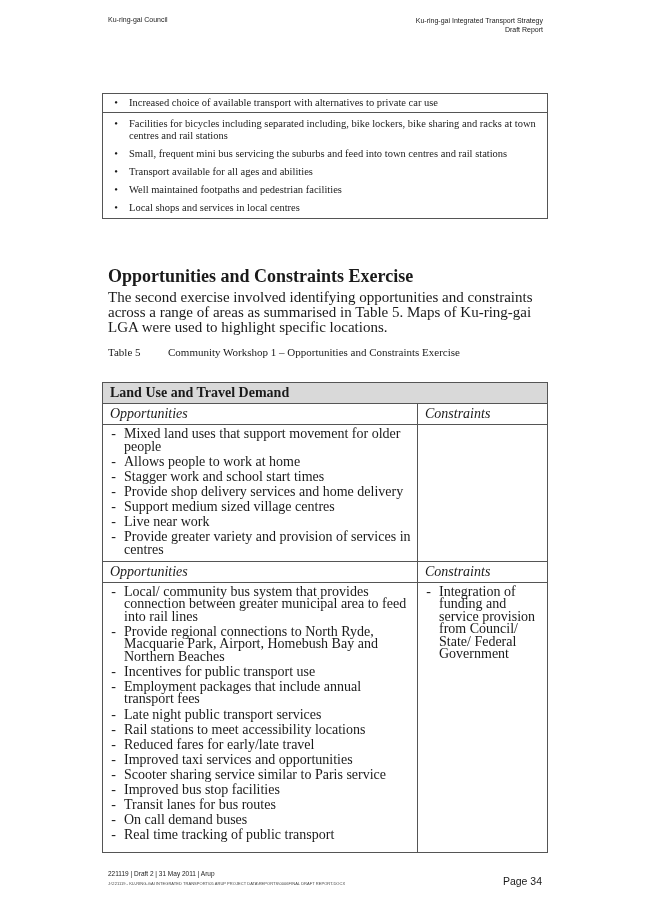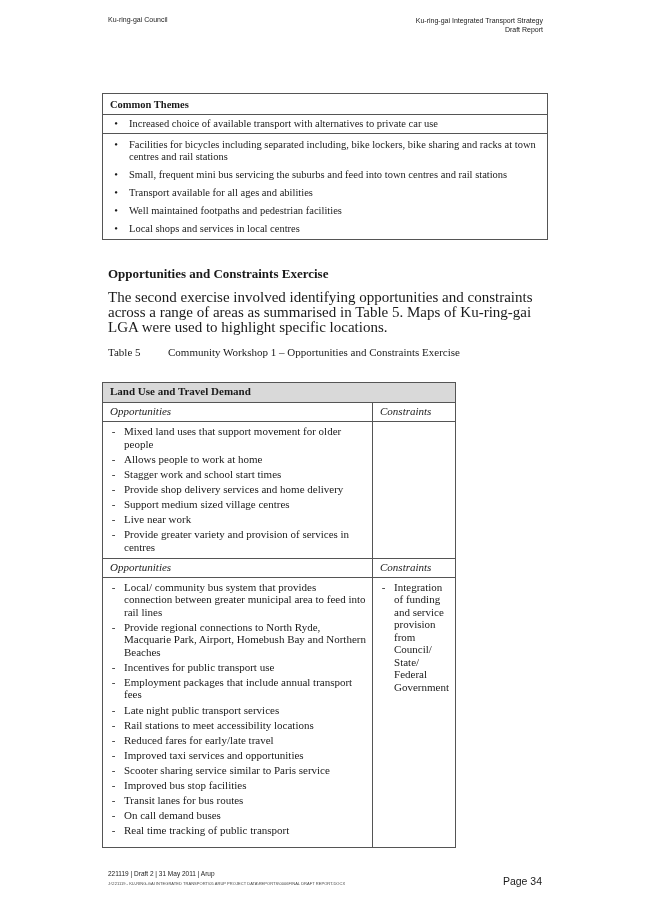--- a/index.html
+++ b/index.html
@@ -11,26 +11,26 @@
   .hdr-right { position: absolute; right: 106px; top: 16px; font-size: 7px; text-align: right; line-height: 9px; }
 
   table { border-collapse: collapse; }
   .themes { position: absolute; left: 102px; top: 93px; width: 446px; font-size: 10.5px; }
   .themes td { border: 1px solid #555; padding: 0; }
   .themes .th { font-weight: bold; padding: 3px 7px; height: 14px; }
   .themes .li { display: flex; padding: 2px 0 2px 0; line-height: 12px; }
   .themes .bul { width: 26px; text-align: center; flex: none; }
   .themes .txt { flex: 1; padding-right: 8px; }
 
-  .h2 { position: absolute; left: 108px; top: 266px; font-size: 13px; font-weight: bold; }
+  .h2 { position: absolute; left: 108px; top: 266px; font-size: 18px; font-weight: bold; }
   .para { position: absolute; left: 108px; top: 290px; width: 440px; font-size: 15px; line-height: 15px; }
   .caption { position: absolute; left: 108px; top: 346px; font-size: 11px; }
   .caption .num { display: inline-block; width: 60px; }
 
-  .t5 { position: absolute; left: 102px; top: 382px; width: 354px; font-size: 11px; }
+  .t5 { position: absolute; left: 102px; top: 382px; width: 446px; font-size: 14px; }
   .t5 td { border: 1px solid #555; vertical-align: top; }
   .t5 .sec { background: #d9d9d9; font-weight: bold; padding: 2px 7px; height: 15px; }
   .t5 .sub { font-style: italic; padding: 2px 7px; height: 14px; margin-top: 20px; }
   .t5 .col1 { width: 300px; }
   .t5 .items { padding: 3px 0 2px 0; }
   .t5 .it { display: flex; line-height: 12.5px; margin-bottom: 2.6px; }
   .t5 .dash { width: 21px; text-align: center; flex: none; }
   .t5 .itx { flex: 1; padding-right: 6px; }
 
   .foot1 { position: absolute; left: 108px; top: 870px; font-size: 6.5px; }
@@ -41,23 +41,20 @@
 <body>
 
 <div class="hdr-left sans">Ku-ring-gai Council</div>
 <div class="hdr-right sans">
   <div>Ku-ring-gai Integrated Transport Strategy</div>
   <div>Draft Report</div>
 </div>
 
 <table class="themes serif">
   <tbody>
-      <tr>
-        <td class="th">Common Themes</td>
-      </tr>
   <tr>
         <td>
     <div class="li" style="padding:3px 0">
       <span class="bul">•</span>
       <span class="txt">Increased choice of available transport with alternatives to private car use</span>
     </div>
   </td>
       </tr>
   <tr>
         <td style="padding:3px 0 2px 0">

